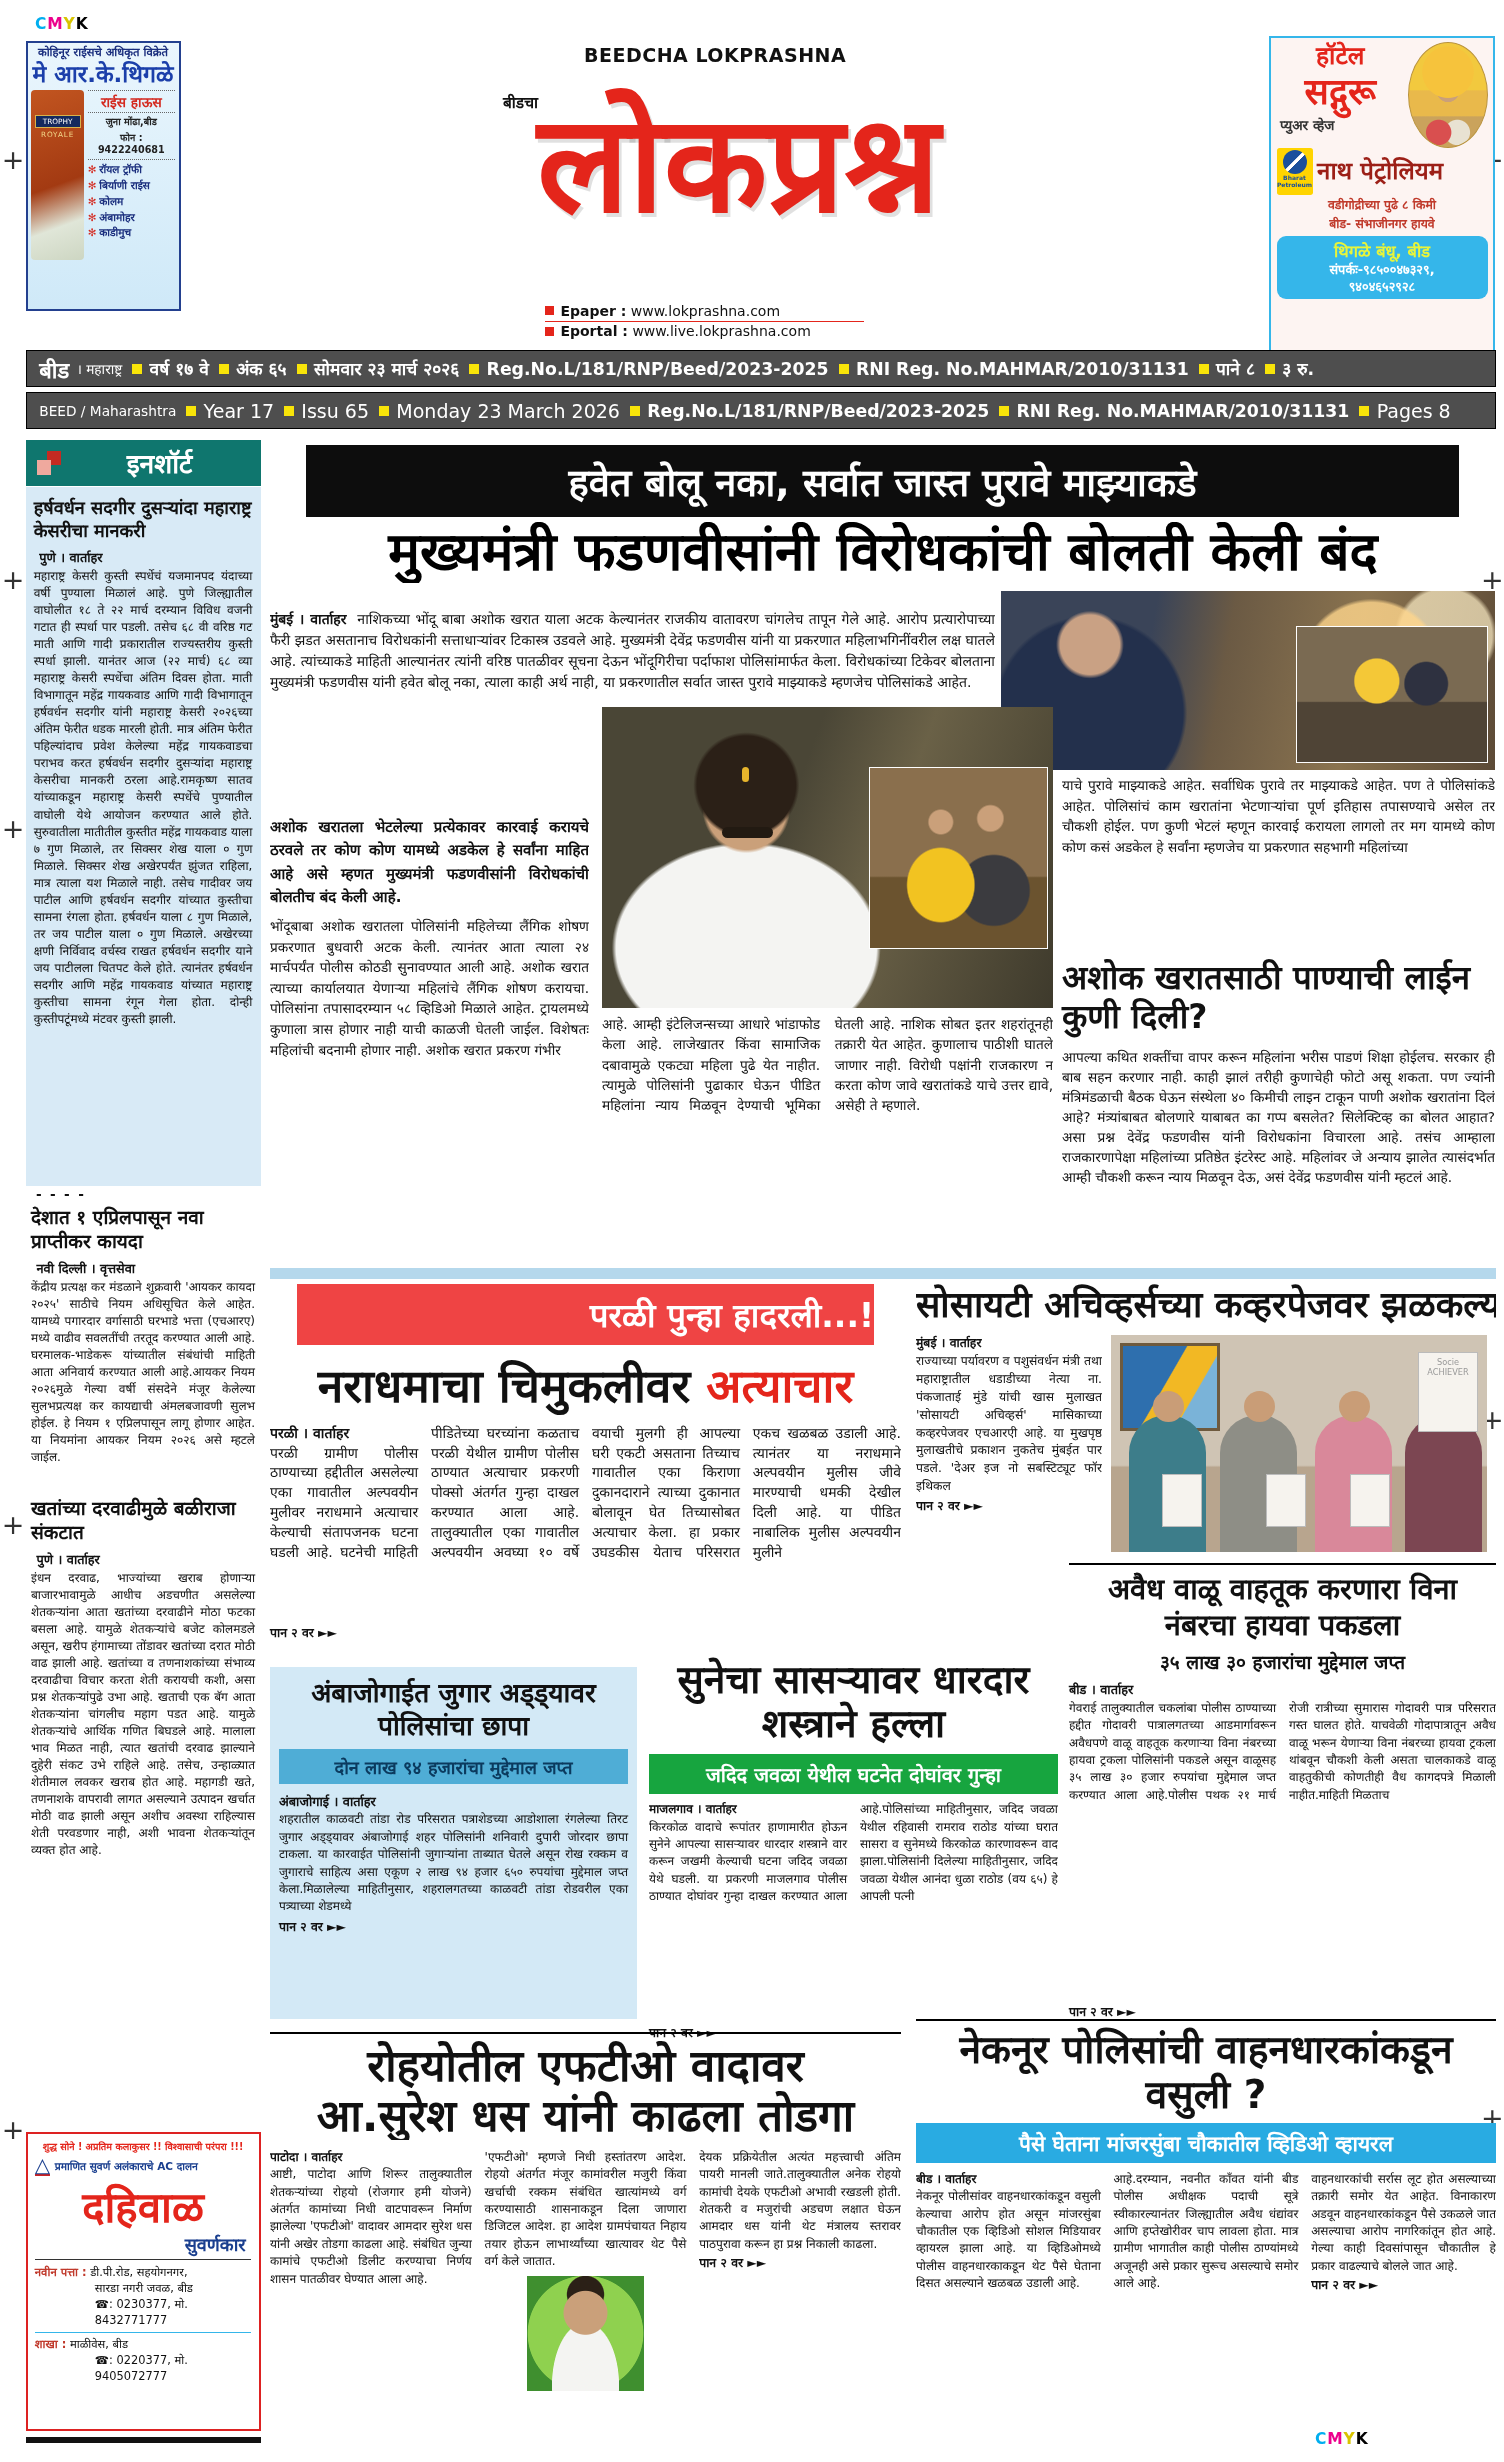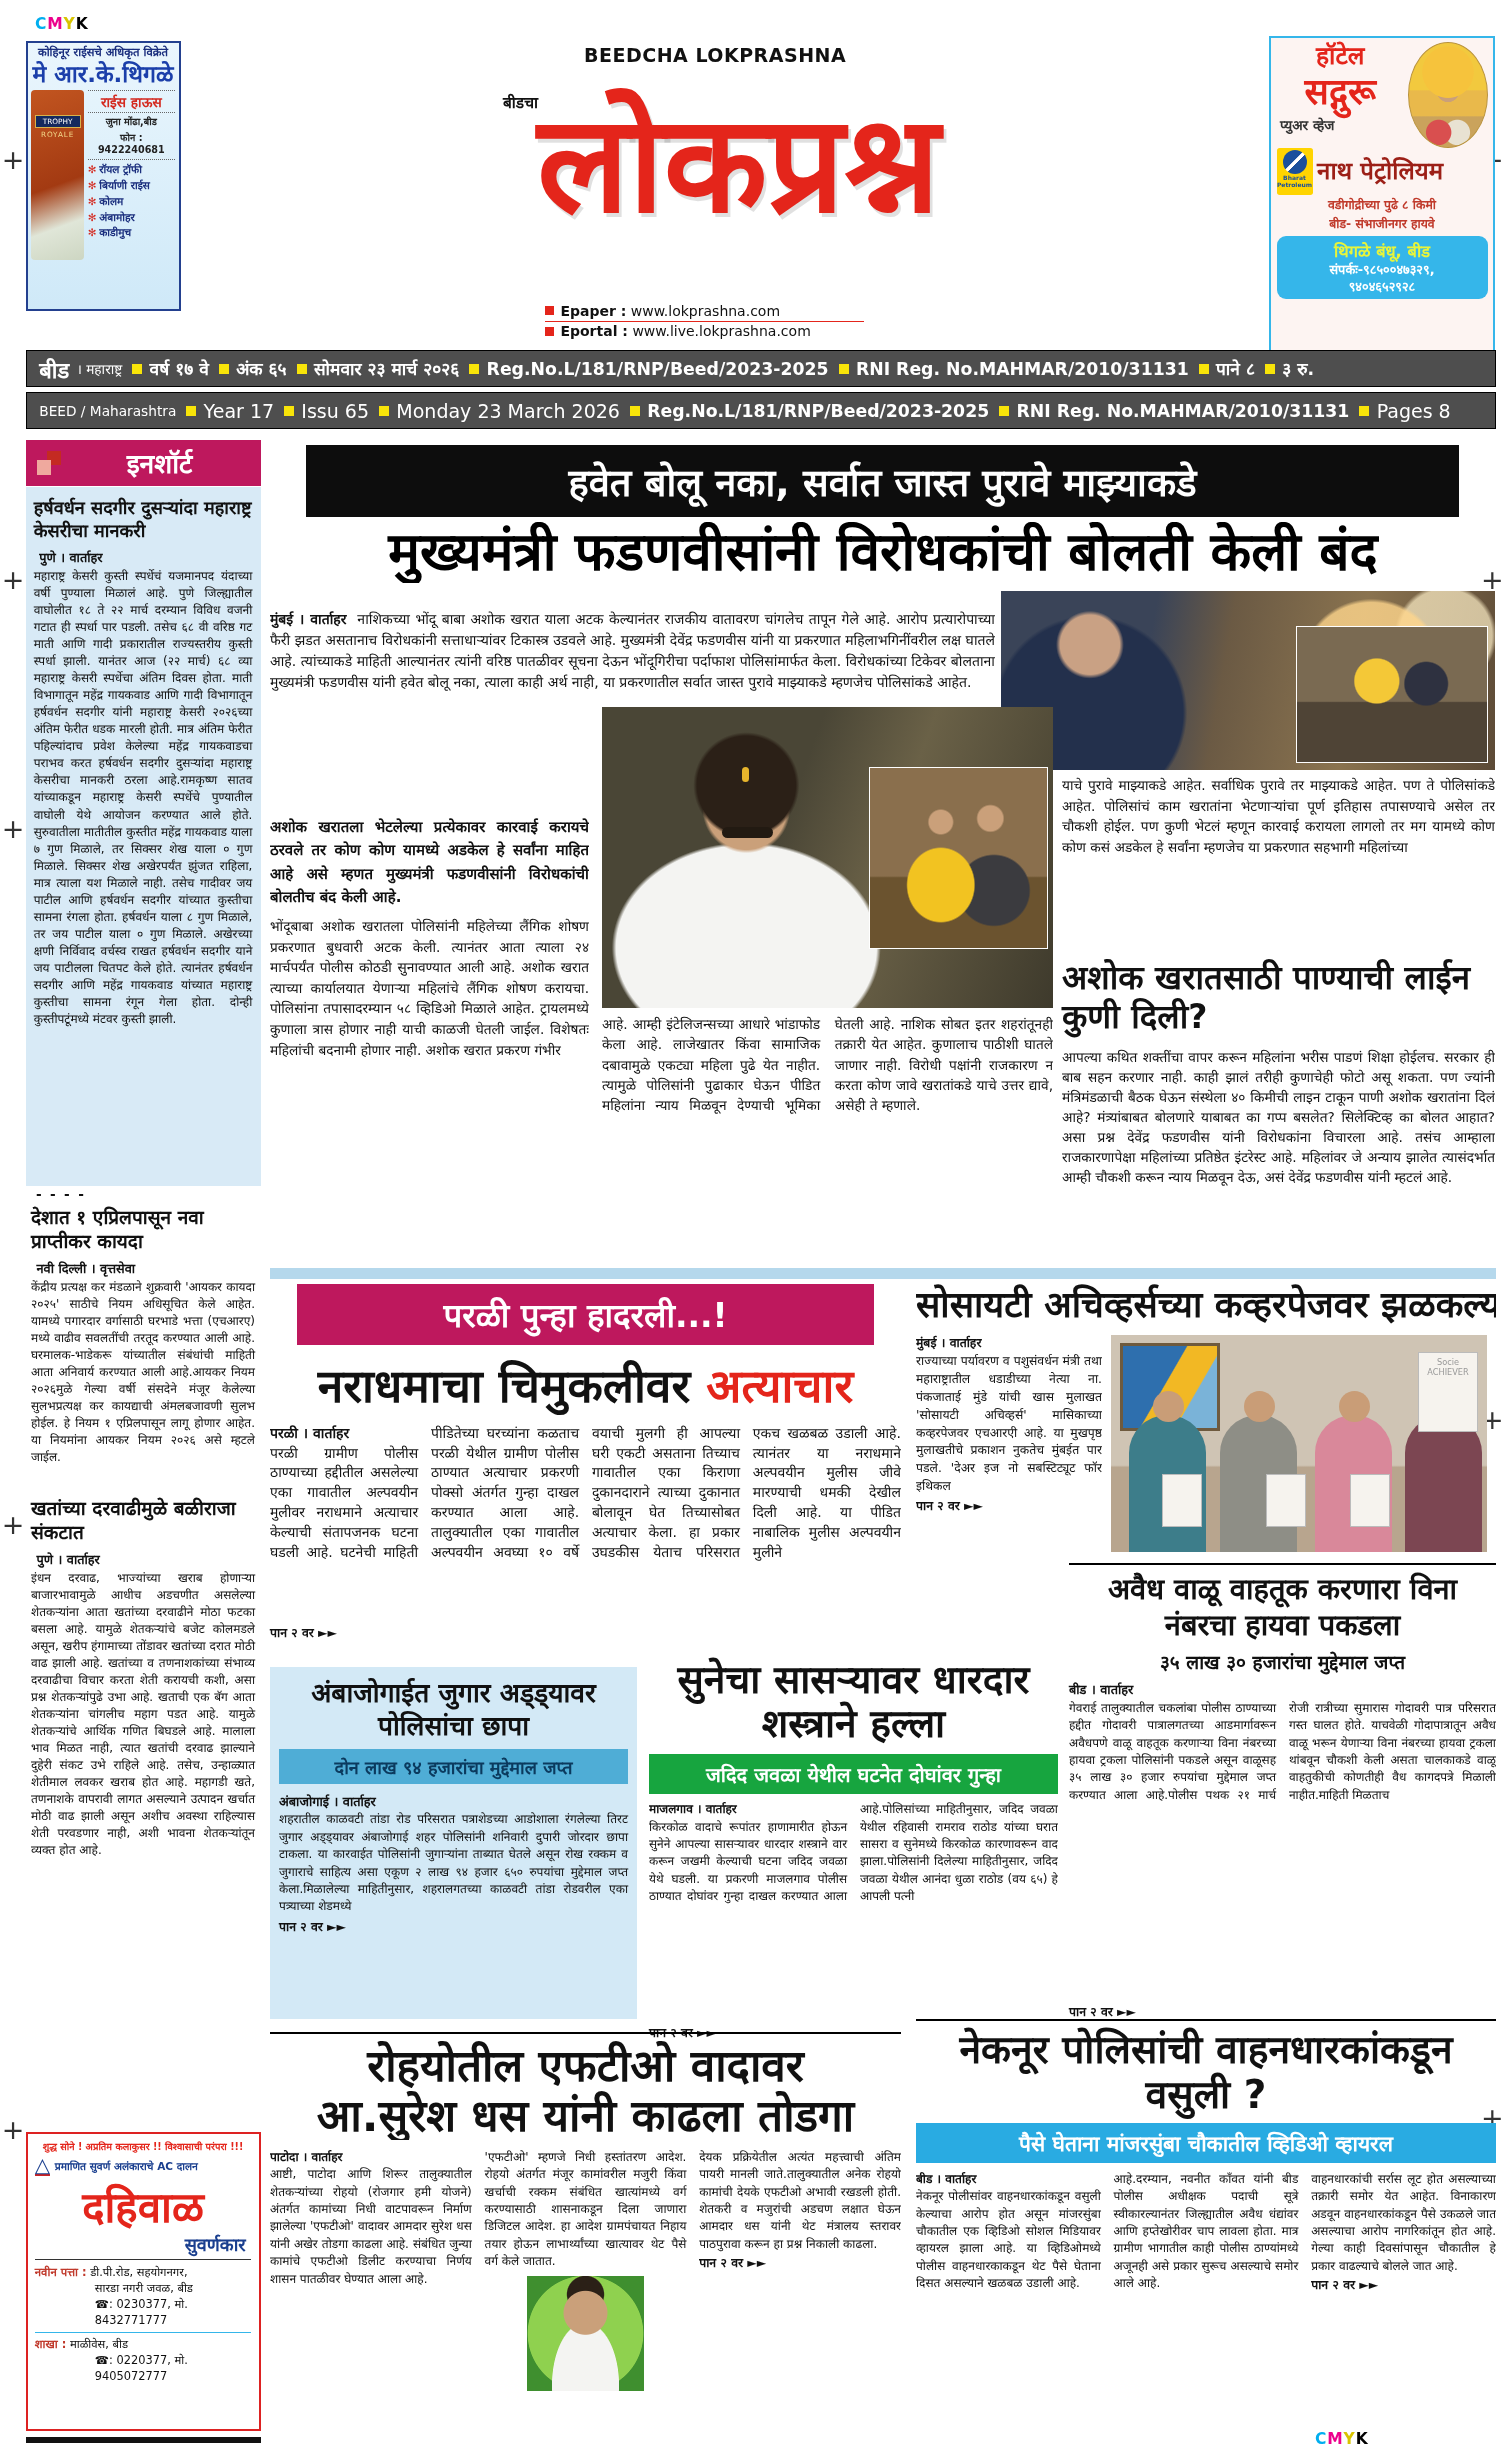--- a/index.html
+++ b/index.html
@@ -58,21 +58,21 @@
   .infobar{left:25.5px;width:1470px;height:37px;background:#4e4e4e;border:1.8px solid #000;color:#fff;display:flex;align-items:center;gap:10px;padding:0 12.8px;white-space:nowrap;overflow:hidden}
   .ib1{top:350px}.ib2{top:392px}
   .ysq{display:inline-block;width:10px;height:10px;background:#f8e409;flex:none}
   .ib-it{display:flex;align-items:center;gap:7.3px}
   .ib-place1{font-size:22px;font-weight:bold}
   .ib-state{font-size:13.7px}
   .ib-f1{font-size:17.3px;font-weight:bold}
   .ib-f2{font-size:19px}
   .ib-f3{font-size:13.7px}
   
-  .sb-head{left:25.5px;top:440px;width:235px;height:46px;background:#be185d;color:#fff;display:flex;align-items:center;gap:9px;padding:0 11px}
+  .sb-head{left:25.5px;top:440px;width:235px;height:46px;background:#0f766e;color:#fff;display:flex;align-items:center;gap:9px;padding:0 11px}
   .sb-head .t{font-size:26.4px;font-weight:bold;flex:1;text-align:center}
   .flag{width:24px;height:24px;position:relative;flex:none}
   .flag .f1{position:absolute;top:0;right:0;width:13.7px;height:13.7px;background:#c42a22}
   .flag .f2{position:absolute;bottom:0;left:0;width:14.6px;height:14.6px;background:#efa99e}
   .sb-a1{left:25.5px;top:487px;width:235px;height:699px;background:#d8eaf6;padding:9px 8.2px;overflow:hidden}
   .sb-h1{font-size:18px;font-weight:bold;line-height:1.3}
   .sb-dl{font-size:12.8px;font-weight:bold;margin:5.5px 0 1.8px 5.5px}
   .sb-b{font-size:12px;line-height:1.42;text-align:justify}
   .sb-sep{left:36px;top:1186px;font-weight:bold;letter-spacing:1.8px;font-size:13.7px}
   .sb-a2{left:25.5px;top:1206px;width:235px;height:285px;padding:0 5.5px;overflow:hidden}
@@ -122,21 +122,21 @@
     radial-gradient(circle at 68% 28%,#caa07a 0 7%,transparent 8%),
     radial-gradient(ellipse at 70% 68%,#3b3b3f 0 20%,transparent 21%),
     linear-gradient(#8a6f4d 0 60%,#6b532f 61%)}
   .lead-under{left:602px;top:1014px;width:451px;height:239px;column-count:2;column-gap:14.6px;font-size:13.7px;line-height:1.48;text-align:justify;overflow:hidden}
   .lead-rcol{left:1062px;top:775px;width:433px;height:181px;font-size:13.7px;line-height:1.5;text-align:justify;overflow:hidden}
   .lead-sub{left:1062px;top:959px;width:433px;font-size:33px;font-weight:800;line-height:1.18}
   .lead-subbody{left:1062px;top:1047px;width:433px;height:208px;font-size:13.7px;line-height:1.46;text-align:justify;overflow:hidden}
   .band{left:270px;top:1268px;width:1226px;height:11px;background:#b5d8ec}
   
   .parli{left:270px;top:1284px;width:631px}
-  .parli .ban{margin:0 27px;background:#be185d;color:#fff;font-size:33px;font-weight:bold;text-align:center;padding:8.2px 0;white-space:nowrap;overflow:hidden}
+  .parli .ban{margin:0 27px;background:#ef4444;color:#fff;font-size:33px;font-weight:bold;text-align:right;padding:8.2px 0;white-space:nowrap;overflow:hidden}
   .parli .hd{font-size:46px;font-weight:800;text-align:center;margin-top:7.3px;white-space:nowrap;overflow:hidden}
   .parli .hd .red{color:#e4251b}
   .parli .bd{margin-top:9px;column-count:4;column-gap:12.8px;font-size:14px;line-height:1.42;text-align:justify;height:199px;overflow:hidden}
   .jump{font-weight:bold;font-size:12.3px;text-align:left;margin-top:1.8px}
   
   .pank{left:916px;top:1284px;width:580px}
   .pank .hd{font-size:36px;font-weight:800;line-height:1.18;text-align:center;white-space:nowrap;overflow:hidden}
   .pank .row{display:flex;gap:9px;margin-top:9px}
   .pank .col{width:186px;font-size:12.3px;line-height:1.45;text-align:justify;height:221px;overflow:hidden}
   .ph-pank{width:376px;height:217px;position:relative;overflow:hidden;background:linear-gradient(#cfc4b4 0 60%,#b8a58e 61%);flex:none}

